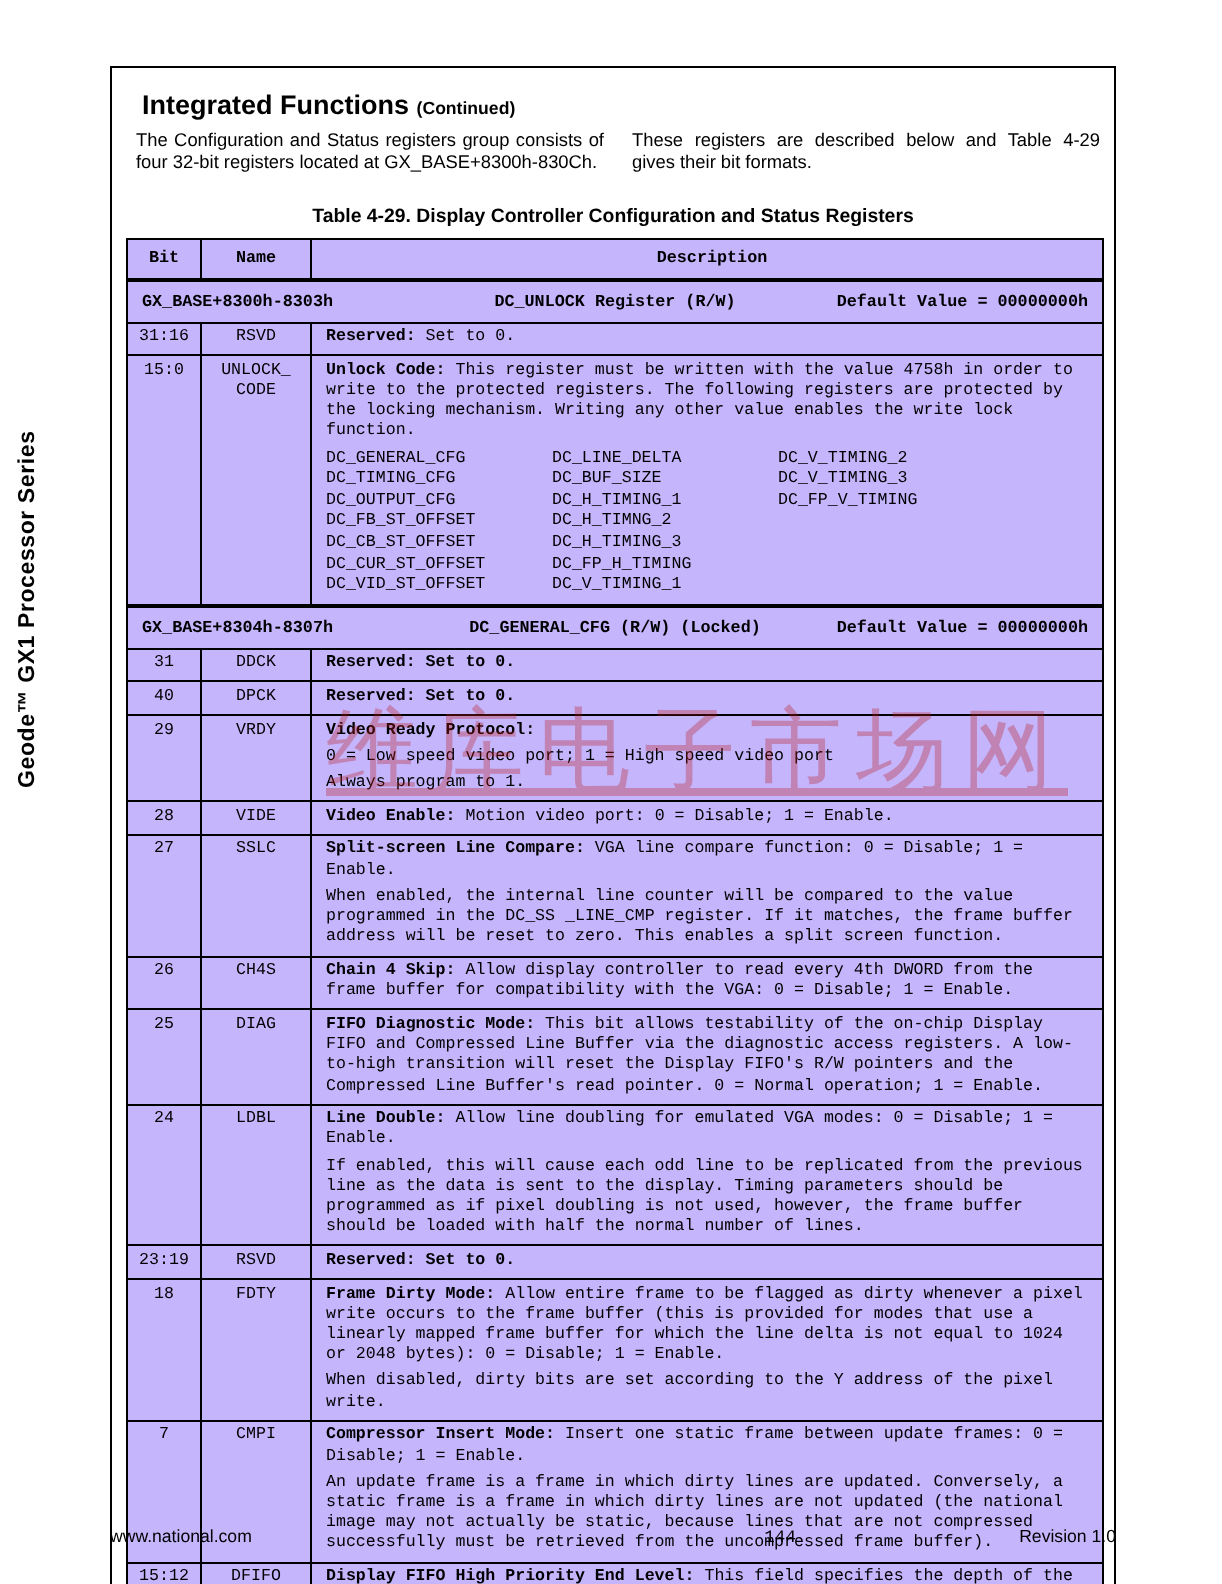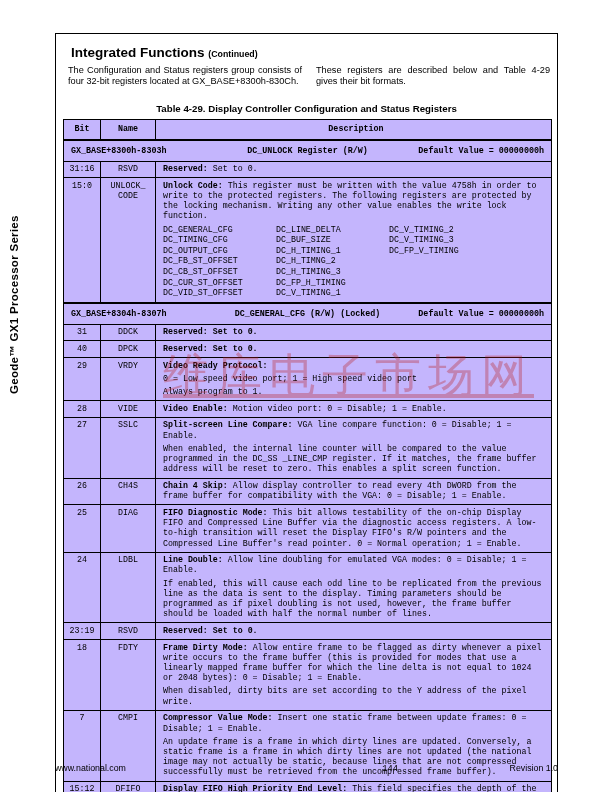--- a/index.html
+++ b/index.html
@@ -226,21 +226,21 @@
           <td class="name-cell"><span>FDTY</span></td>
           <td class="desc-cell">
             <p class="desc-par"><b>Frame Dirty Mode:</b><span> Allow entire frame to be flagged as dirty whenever a pixel write occurs to the frame buffer (this is provided for modes that use a linearly mapped frame buffer for which the line delta is not equal to 1024 or 2048 bytes): 0 = Disable; 1 = Enable.</span></p>
             <p class="desc-par"><span>When disabled, dirty bits are set according to the Y address of the pixel write.</span></p>
           </td>
         </tr>
         <tr class="bit-row">
           <td class="bit-cell">7</td>
           <td class="name-cell"><span>CMPI</span></td>
           <td class="desc-cell">
-            <p class="desc-par"><b>Compressor Value Mode:</b><span> Insert one static frame between update frames: 0 = Disable; 1 = Enable.</span></p>
+            <p class="desc-par"><b>Compressor Insert Mode:</b><span> Insert one static frame between update frames: 0 = Disable; 1 = Enable.</span></p>
             <p class="desc-par"><span>An update frame is a frame in which dirty lines are updated. Conversely, a static frame is a frame in which dirty lines are not updated (the national image may not actually be static, because lines that are not compressed successfully must be retrieved from the uncompressed frame buffer).</span></p>
           </td>
         </tr>
         <tr class="bit-row">
           <td class="bit-cell">15:12</td>
           <td class="name-cell"><span>DFIFO</span><br><span>HI-PRI END</span><br><span>LVL</span></td>
           <td class="desc-cell">
             <p class="desc-par"><b>Display FIFO High Priority End Level:</b><span> This field specifies the depth of the display FIFO (in 64-bit entries x 4) at which a high-priority request previously issued to the memory controller will end. The value is dependent upon display mode.</span></p>
             <p class="desc-par"><span>This register should always be non-zero and should be larger than the start level.</span></p>
           </td>

